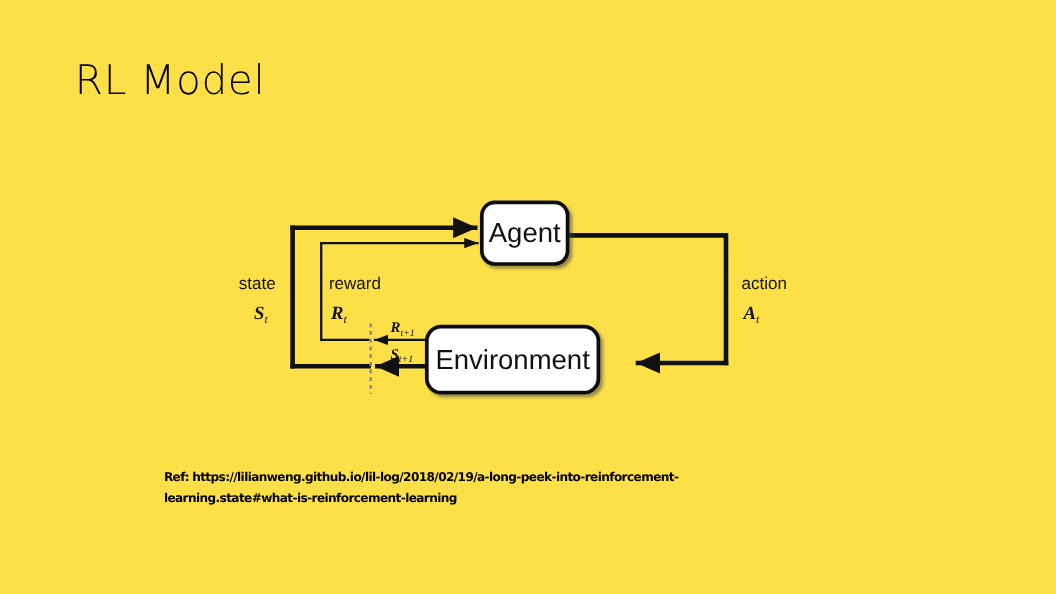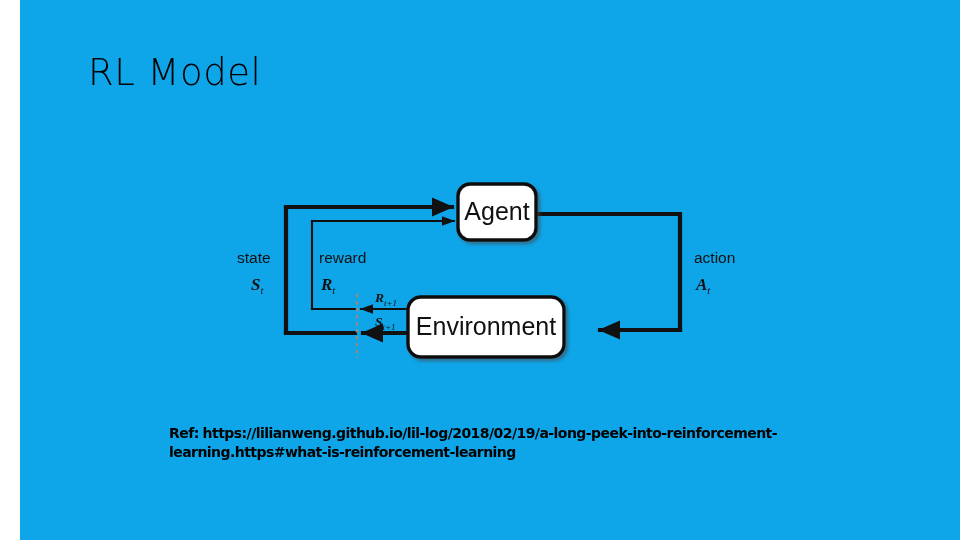--- a/index.html
+++ b/index.html
@@ -12,22 +12,21 @@
     width: 960px;
     height: 540px;
     overflow: hidden;
     font-family: "Liberation Sans", sans-serif;
     position: relative;
   }
 
   .slide {
     position: absolute;
     inset: 0;
-    background: #0ea5e9;
-    margin-left: 20px;
+    background: #fde047;
   }
 
   
   .slide-title {
     position: absolute;
     left: 68px;
     top: 53px;
     font-family: "DejaVu Sans", sans-serif;
     font-size: 37px;
     font-weight: 300;
@@ -89,21 +88,21 @@
     fill: #111111;
   }
 
   
   .reference {
     position: absolute;
     left: 149px;
     top: 424px;
     width: 660px;
     font-family: "DejaVu Sans", sans-serif;
-    font-size: 14px;
+    font-size: 11px;
     font-weight: 600;
     line-height: 19px;
     color: #000000;
     letter-spacing: -0.55px;
     word-spacing: -0.5px;
   }
   .reference div { white-space: nowrap; }
 </style>
 </head>
 <body>
@@ -186,16 +185,16 @@
 
       <text x="160" y="160">
         <tspan class="edge-sym">S</tspan><tspan class="edge-sub" dy="3.5">t+1</tspan>
       </text>
 
     </svg>
   </div>
 
   <div class="reference">
     <div>Ref: https://lilianweng.github.io/lil-log/2018/02/19/a-long-peek-into-reinforcement-</div>
-    <div>learning.https#what-is-reinforcement-learning</div>
+    <div>learning.state#what-is-reinforcement-learning</div>
   </div>
 
 </div>
 
 </body></html>

